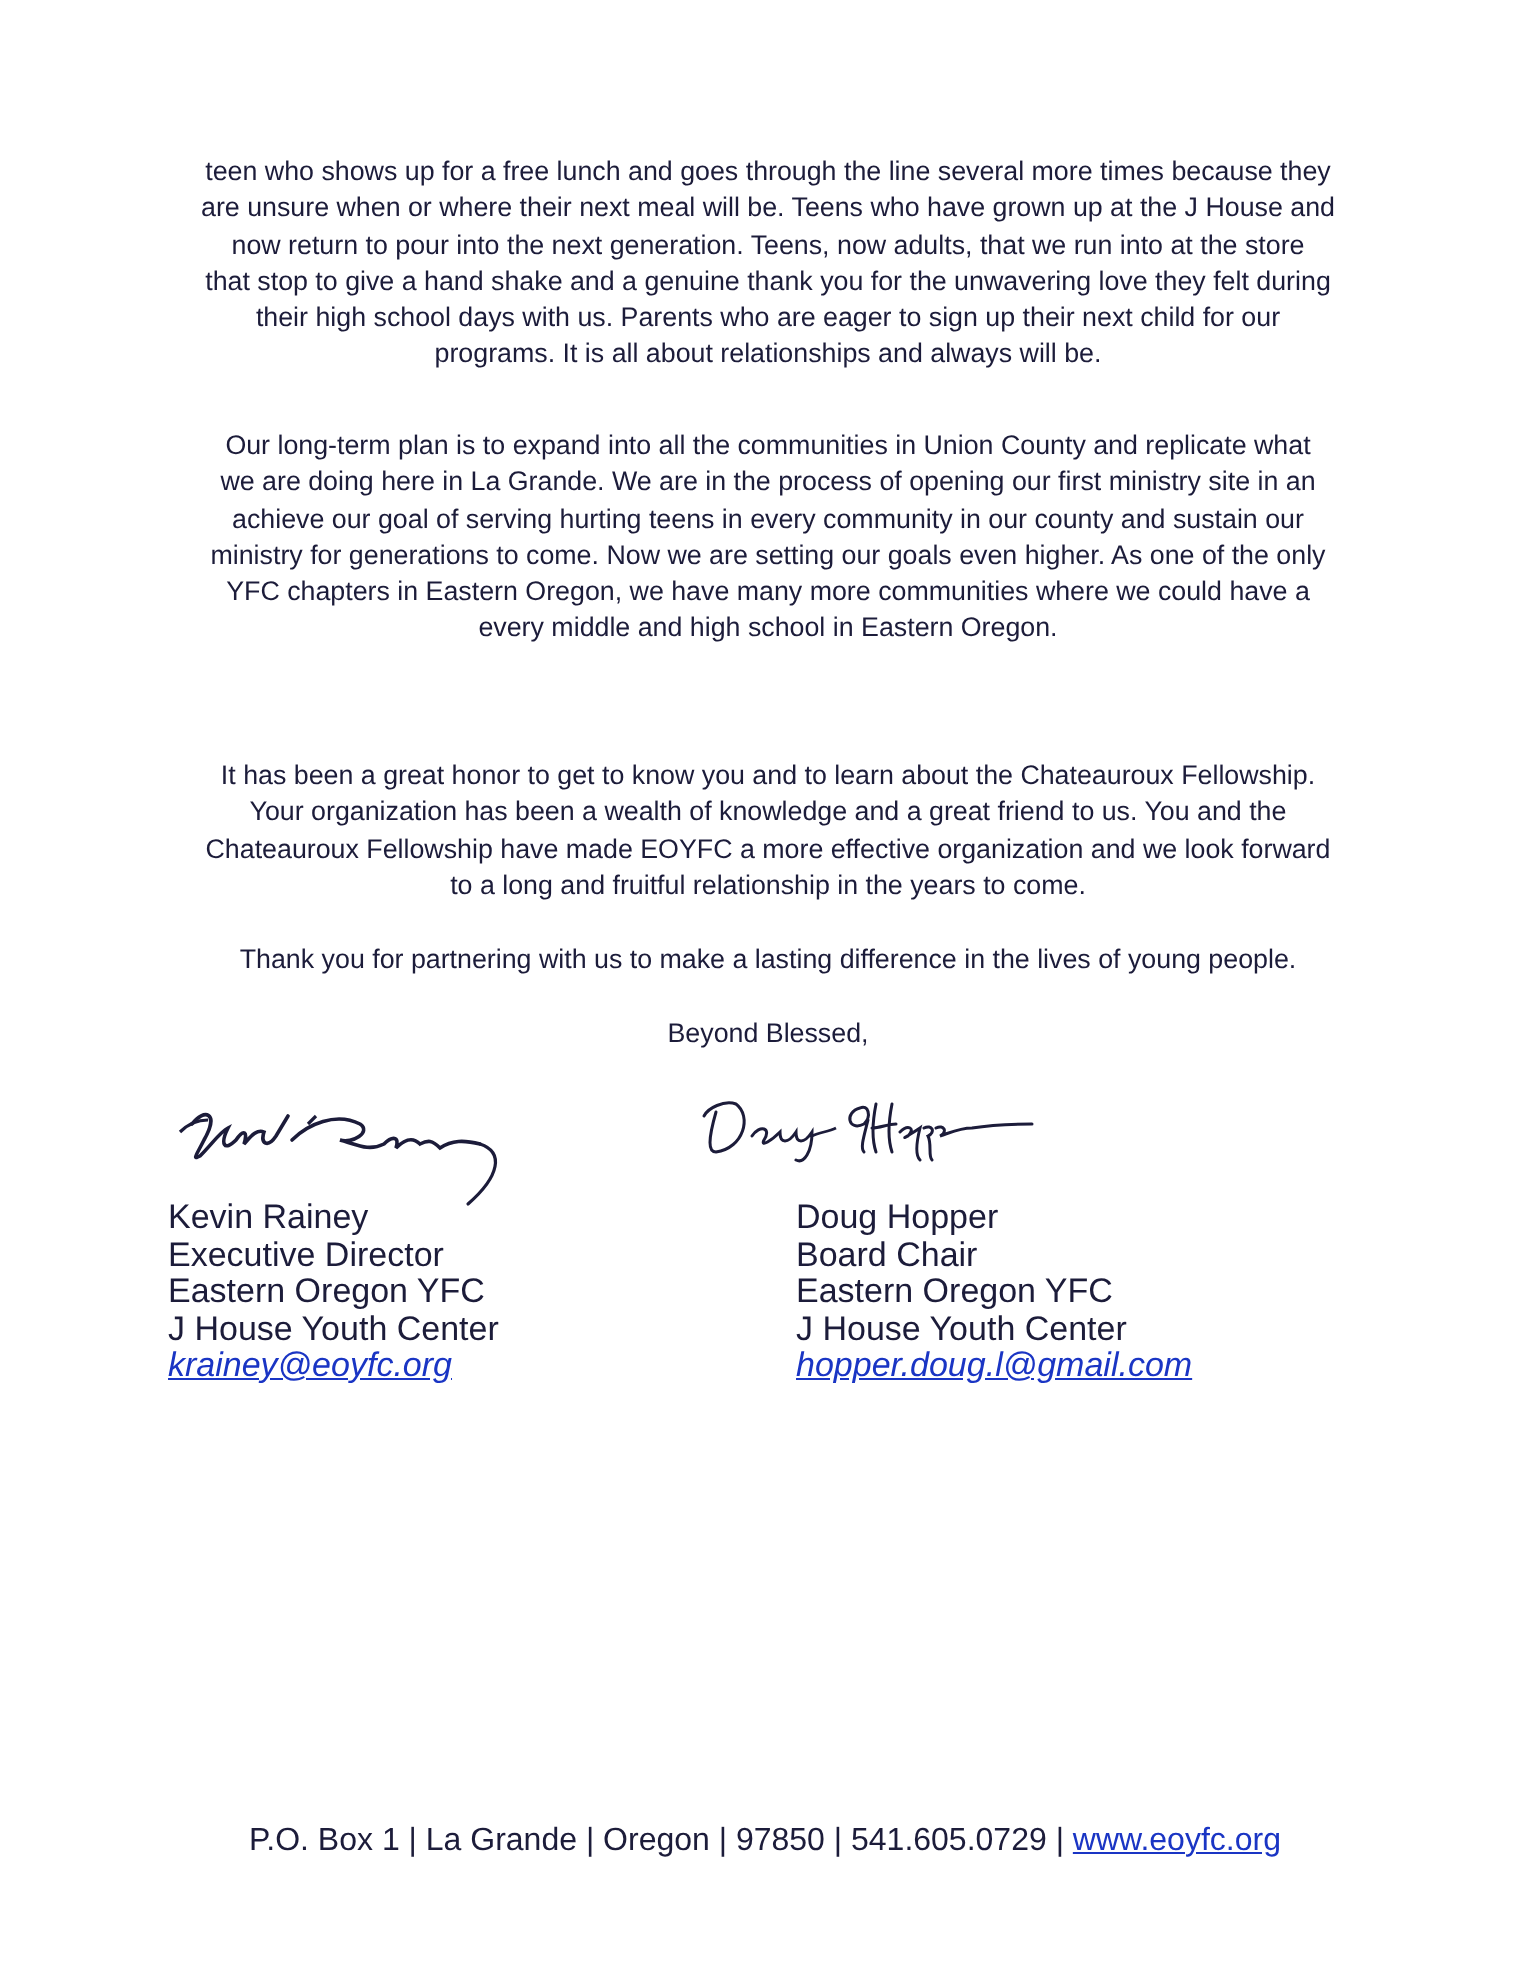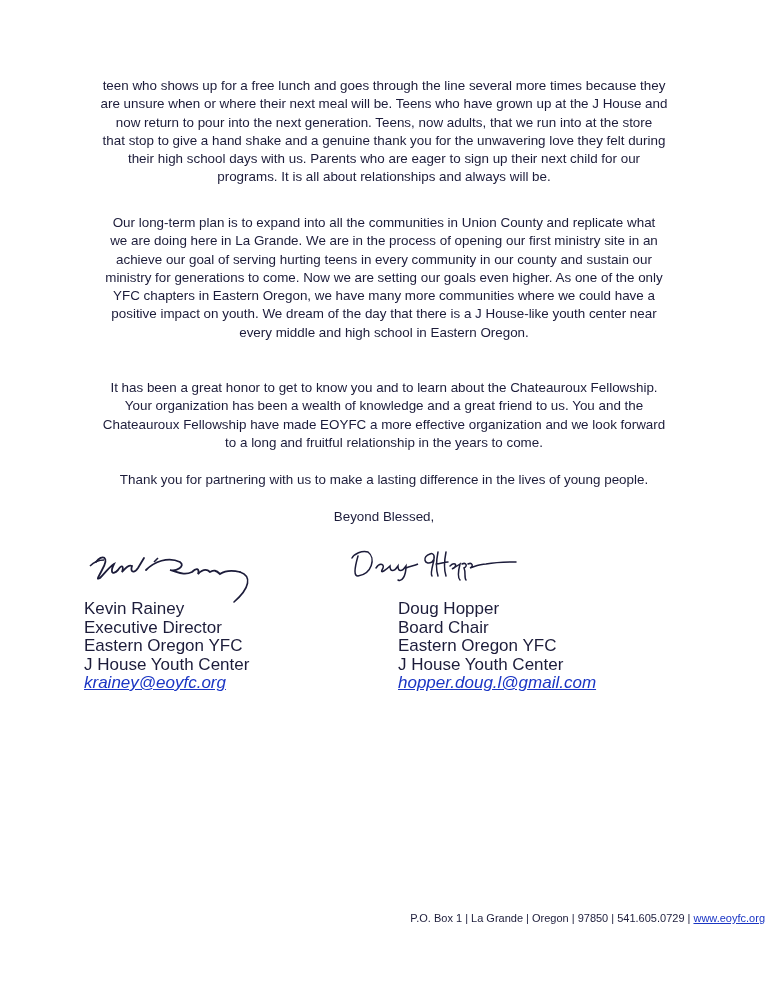--- a/index.html
+++ b/index.html
@@ -4,42 +4,41 @@
 <style>
   html, body { margin: 0; padding: 0; background: #ffffff; }
   body { width: 765px; height: 990px; position: relative; overflow: hidden;
          font-family: "Liberation Sans", sans-serif; color: #1a1a2e; }
   .para { position: absolute; left: 84px; width: 600px; font-size: 13.4px; line-height: 18.3px; color: #1c1c3a; margin: 0; }
   .para .ln { display: block; white-space: nowrap; text-align: center; }
   .sig-block { position: absolute; font-size: 17px; line-height: 18.5px; color: #1c1c3a; }
   .sig-block div { white-space: nowrap; }
   a.email { color: #1a35c4; text-decoration: underline; font-style: italic; }
   .signature { position: absolute; }
-  .footer { position: absolute; top: 912px; left: 0; width: 765px; text-align: right; font-size: 11px; color: #1c1c3a; white-space: nowrap; }
+  .footer { position: absolute; top: 912px; left: 0; width: 765px; text-align: center; font-size: 16px; color: #1c1c3a; white-space: nowrap; }
   .footer a { color: #1a35c4; text-decoration: underline; }
 </style>
 </head>
 <body>
 
 <p class="para" style="top:77px;">
   <span class="ln">teen who shows up for a free lunch and goes through the line several more times because they</span>
   <span class="ln">are unsure when or where their next meal will be. Teens who have grown up at the J House and</span>
   <span class="ln">now return to pour into the next generation. Teens, now adults, that we run into at the store</span>
   <span class="ln">that stop to give a hand shake and a genuine thank you for the unwavering love they felt during</span>
   <span class="ln">their high school days with us. Parents who are eager to sign up their next child for our</span>
   <span class="ln">programs. It is all about relationships and always will be.</span>
 </p>
 
 <p class="para" style="top:214px;">
   <span class="ln">Our long-term plan is to expand into all the communities in Union County and replicate what</span>
   <span class="ln">we are doing here in La Grande. We are in the process of opening our first ministry site in an</span>
   <span class="ln">achieve our goal of serving hurting teens in every community in our county and sustain our</span>
   <span class="ln">ministry for generations to come. Now we are setting our goals even higher. As one of the only</span>
   <span class="ln">YFC chapters in Eastern Oregon, we have many more communities where we could have a</span>
-  <span class="ln">positive impact on youth. We dream of the day that there is a J House-like youth center near</span>
   <span class="ln">every middle and high school in Eastern Oregon.</span>
 </p>
 
 <p class="para" style="top:379px;">
   <span class="ln">It has been a great honor to get to know you and to learn about the Chateauroux Fellowship.</span>
   <span class="ln">Your organization has been a wealth of knowledge and a great friend to us. You and the</span>
   <span class="ln">Chateauroux Fellowship have made EOYFC a more effective organization and we look forward</span>
   <span class="ln">to a long and fruitful relationship in the years to come.</span>
 </p>
 

